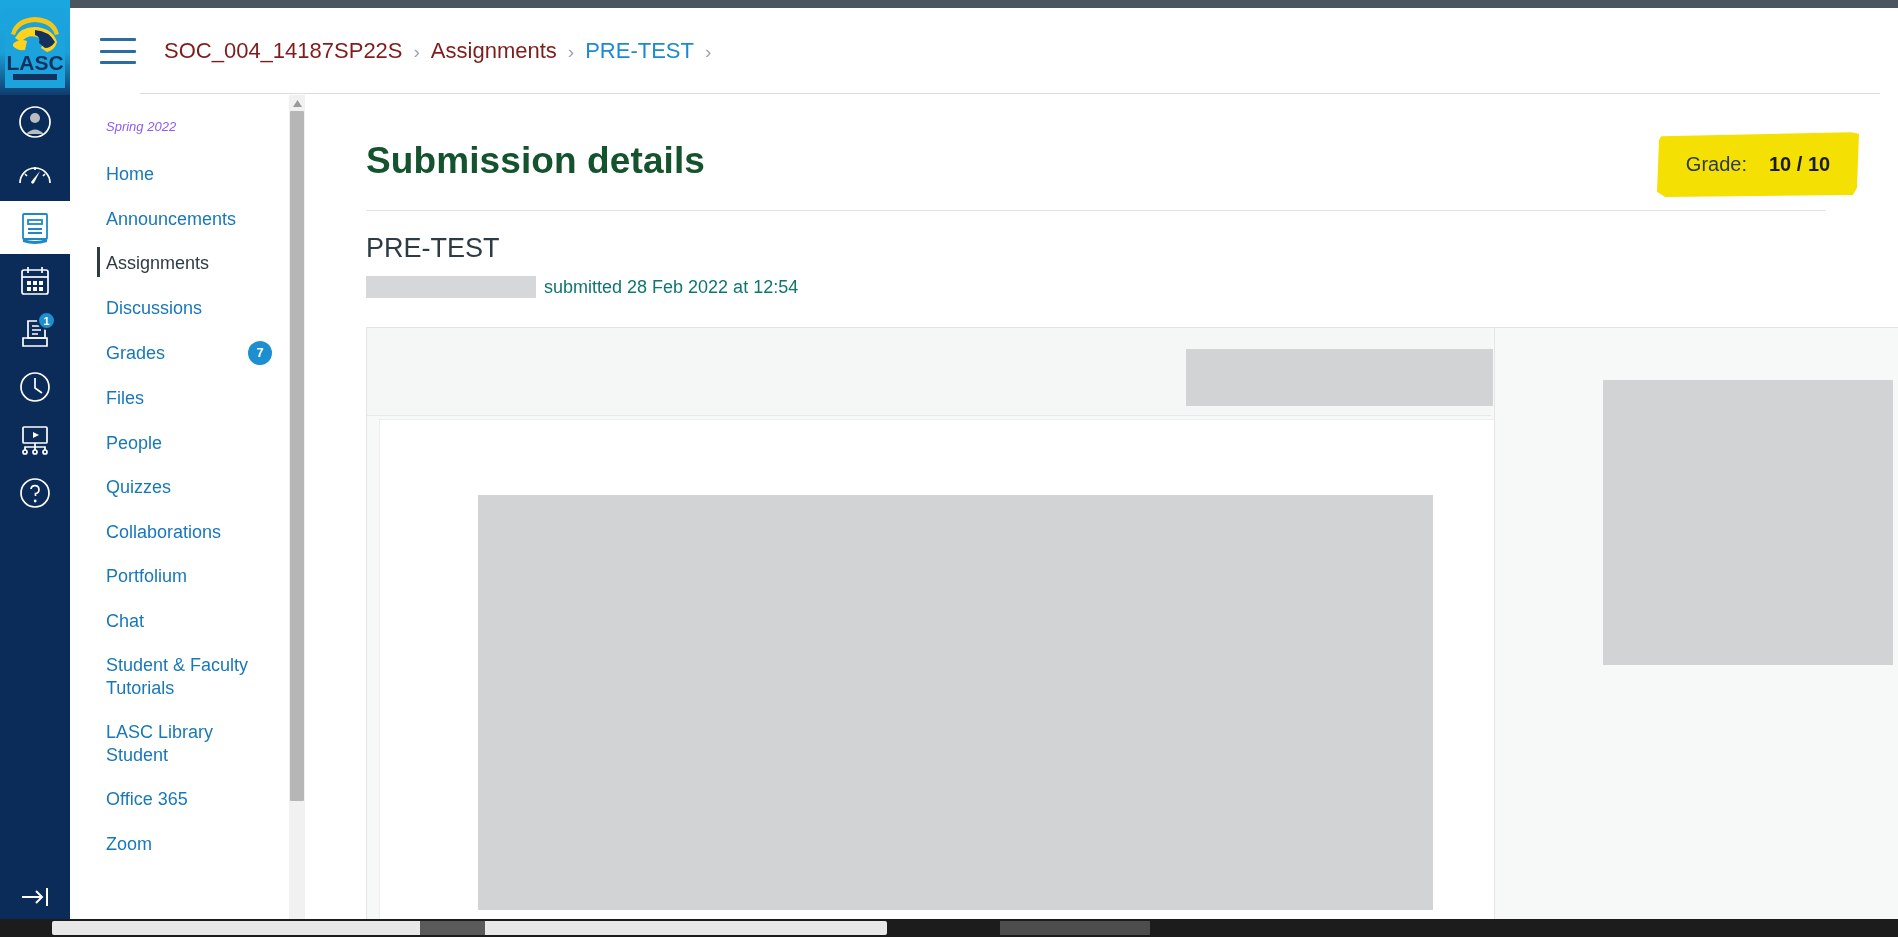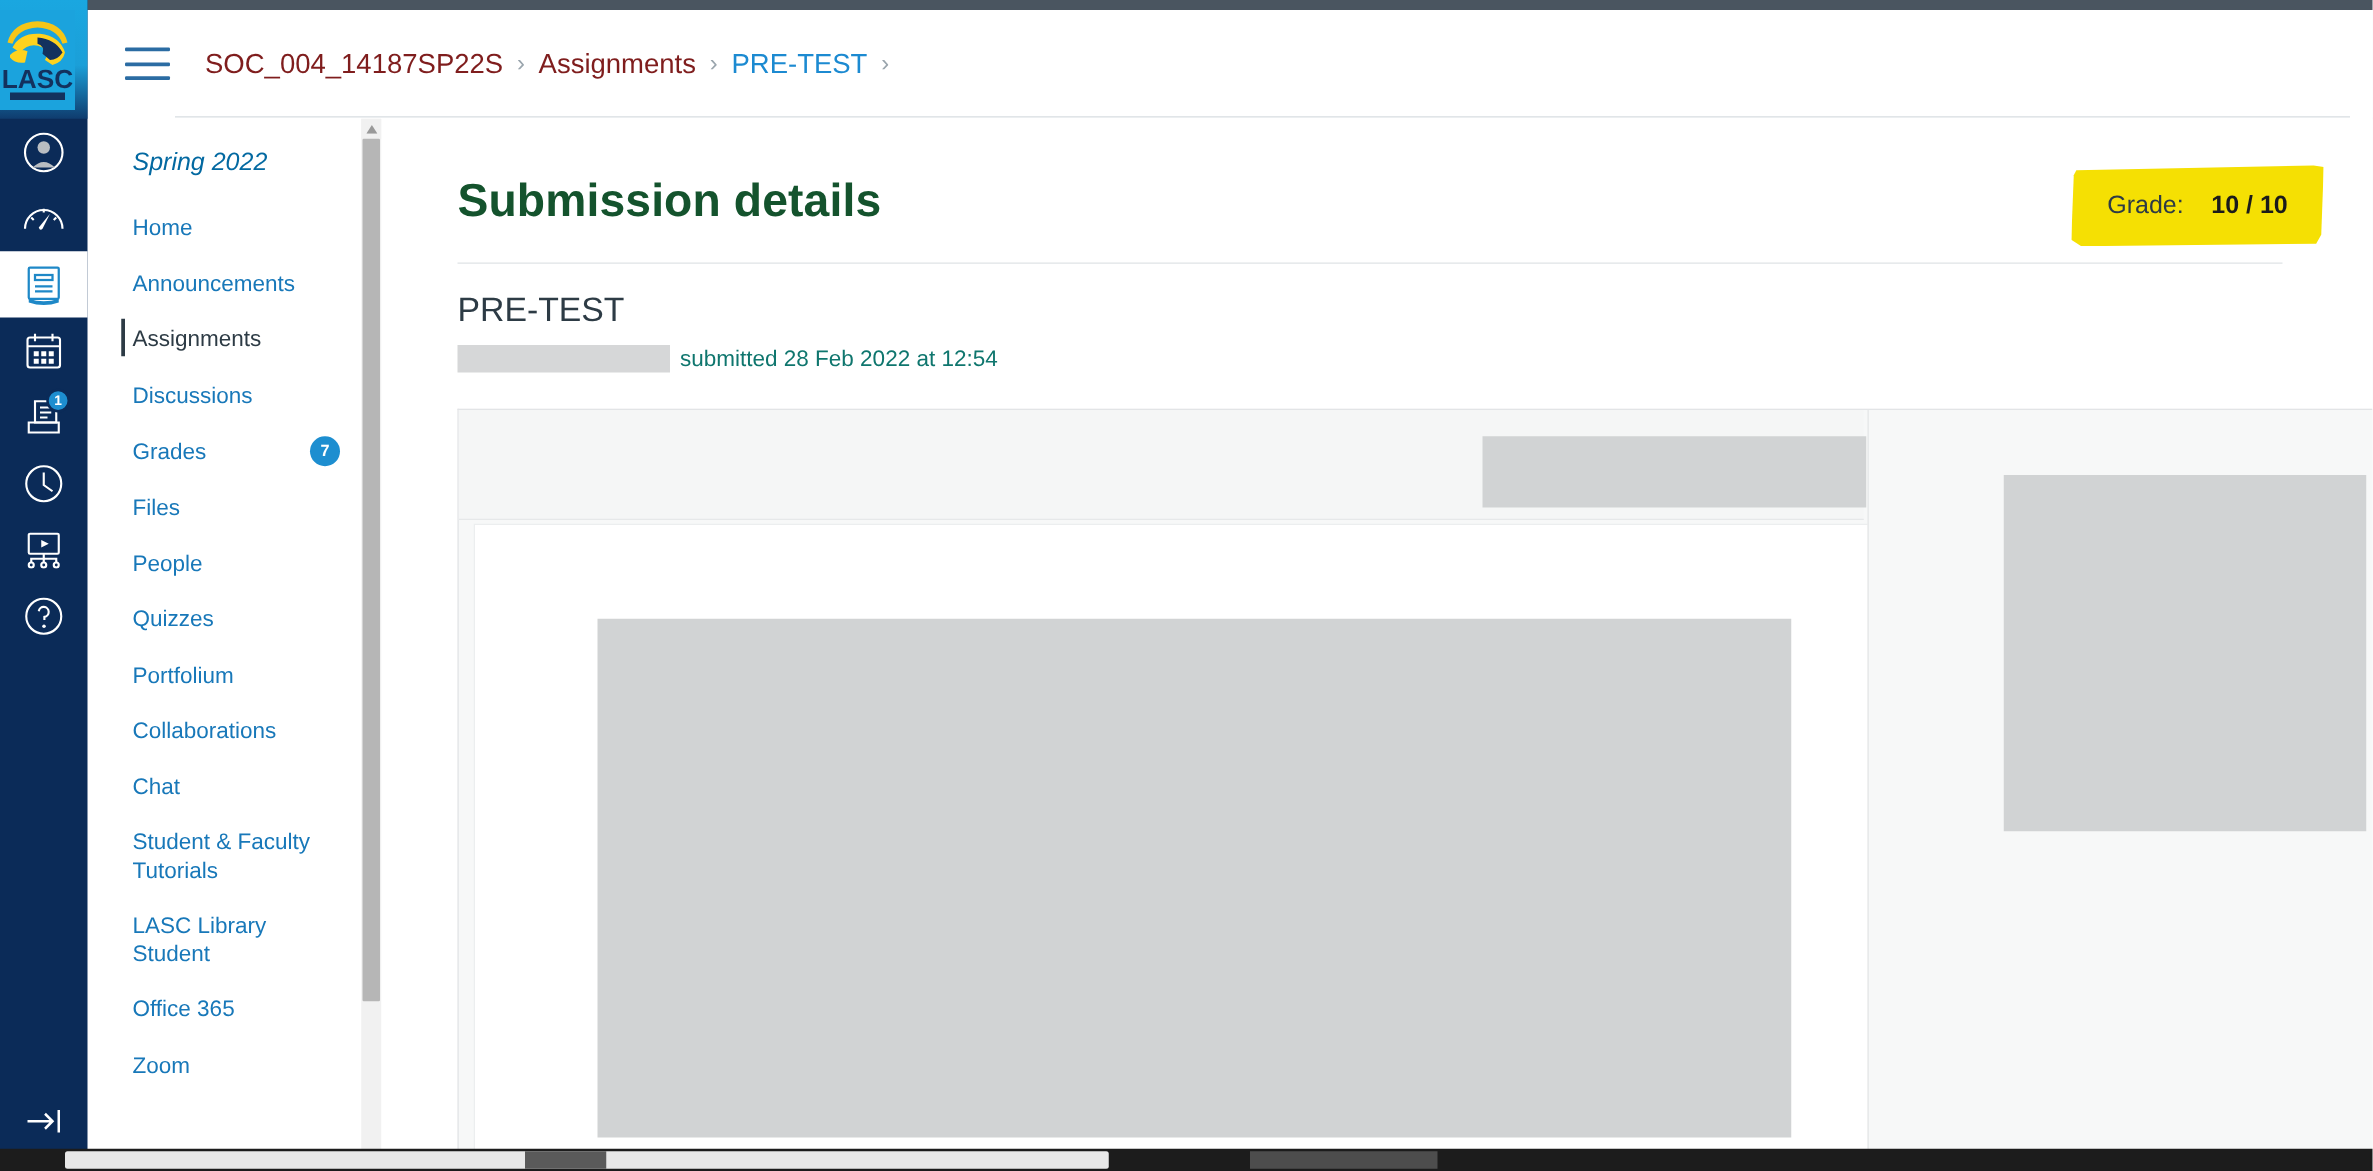--- a/index.html
+++ b/index.html
@@ -19,21 +19,21 @@
   
   .global-nav {
     position:absolute; left:0; top:0; width:70px; height:929px;
     background:#0b2b58;
     display:flex; flex-direction:column; align-items:center;
     z-index:30;
   }
   .gn-logo {
     width:70px; height:95px;
     background:linear-gradient(180deg,#1aa7e0 0%, #1b9fd8 55%, #0f3c6e 100%);
-    display:flex; align-items:center; justify-content:flex-start;
+    display:flex; align-items:center; justify-content:center;
     overflow:hidden; flex:none;
   }
   .gn-icon {
     width:70px; height:53px; flex:none;
     display:flex; align-items:center; justify-content:center;
     position:relative; color:#ffffff;
   }
   .gn-icon.active { background:#ffffff; color:#1e88c7; }
   .gn-icon svg { display:block; }
   .gn-badge {
@@ -73,21 +73,21 @@
   }
 
   
   .course-nav {
     position:absolute; left:70px; top:95px; width:220px; height:834px;
     background:#ffffff;
     padding-top:24px;
     overflow:hidden;
   }
   .term-label {
-    font-style:italic; color:#0369a1; font-size:20px;
+    font-style:italic; color:#8b5cf6; font-size:13px;
     padding:0 0 18px 36px;
   }
   .cn-item {
     display:flex; align-items:center; justify-content:space-between;
     padding:11px 12px 11px 36px;
     font-size:18px; color:#1878b9;
     line-height:1.25; cursor:pointer;
     position:relative;
   }
   .cn-item.active { color:#2d3b45; font-weight:normal; }
@@ -362,24 +362,24 @@
   <div class="cn-item">
     <span class="cn-label">Files</span>
   </div>
   <div class="cn-item">
     <span class="cn-label">People</span>
   </div>
   <div class="cn-item">
     <span class="cn-label">Quizzes</span>
   </div>
   <div class="cn-item">
+    <span class="cn-label">Collaborations</span>
+  </div>
+  <div class="cn-item">
     <span class="cn-label">Portfolium</span>
-  </div>
-  <div class="cn-item">
-    <span class="cn-label">Collaborations</span>
   </div>
   <div class="cn-item">
     <span class="cn-label">Chat</span>
   </div>
   <div class="cn-item">
     <span class="cn-label">Student &amp; Faculty Tutorials</span>
   </div>
   <div class="cn-item">
     <span class="cn-label">LASC Library Student</span>
   </div>

